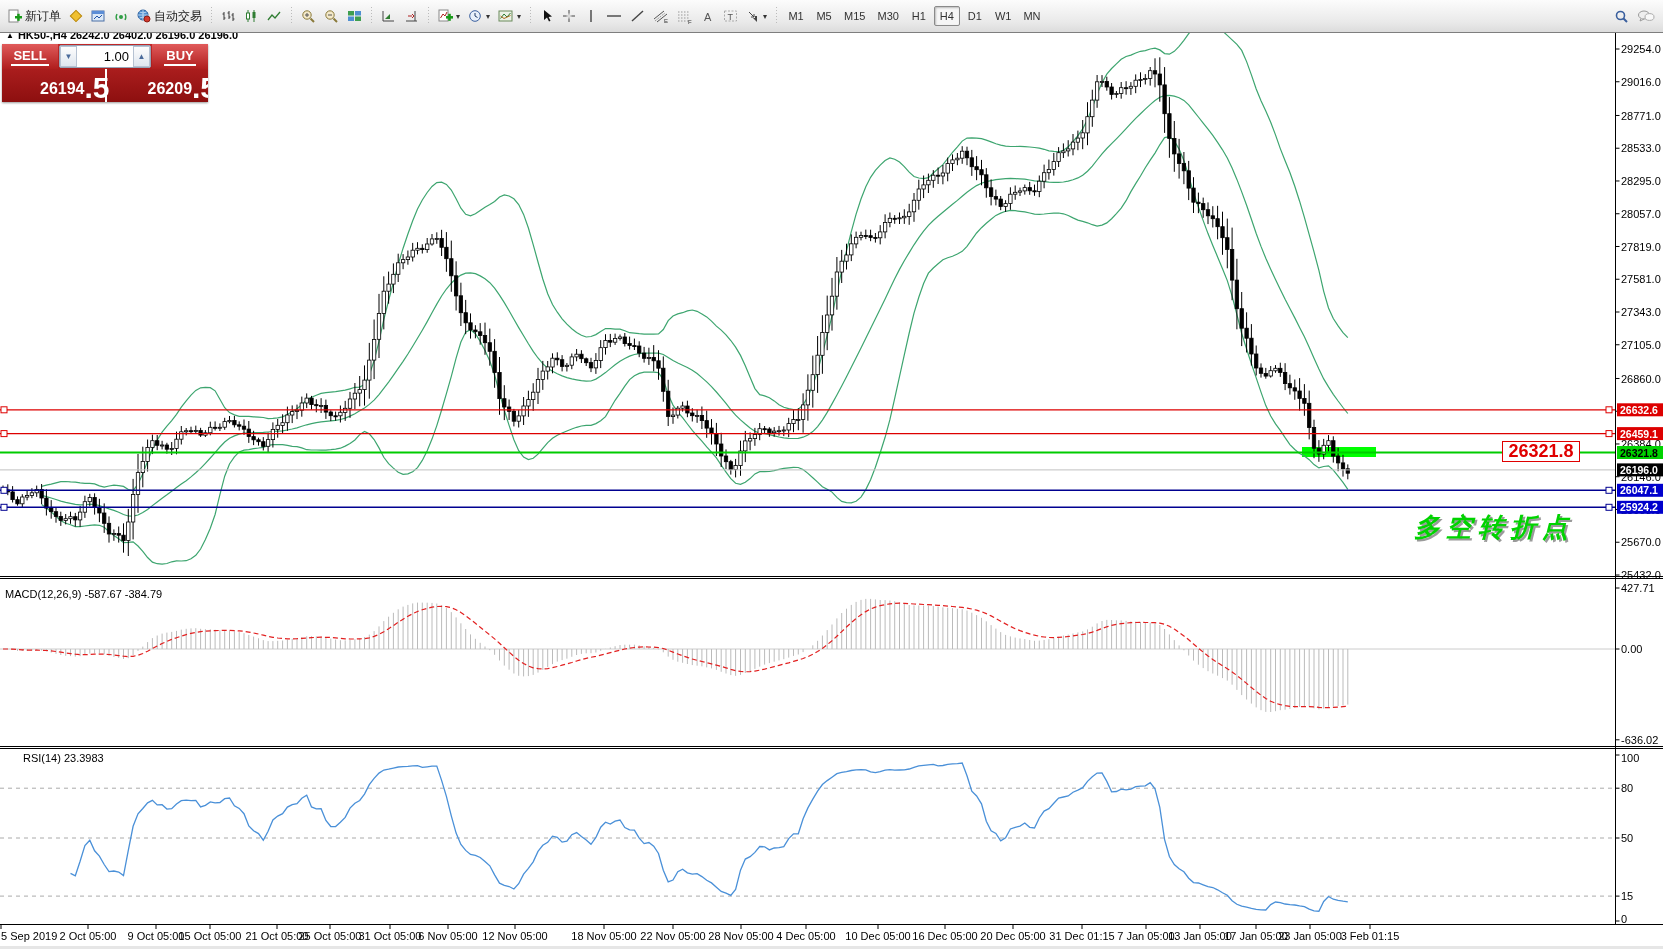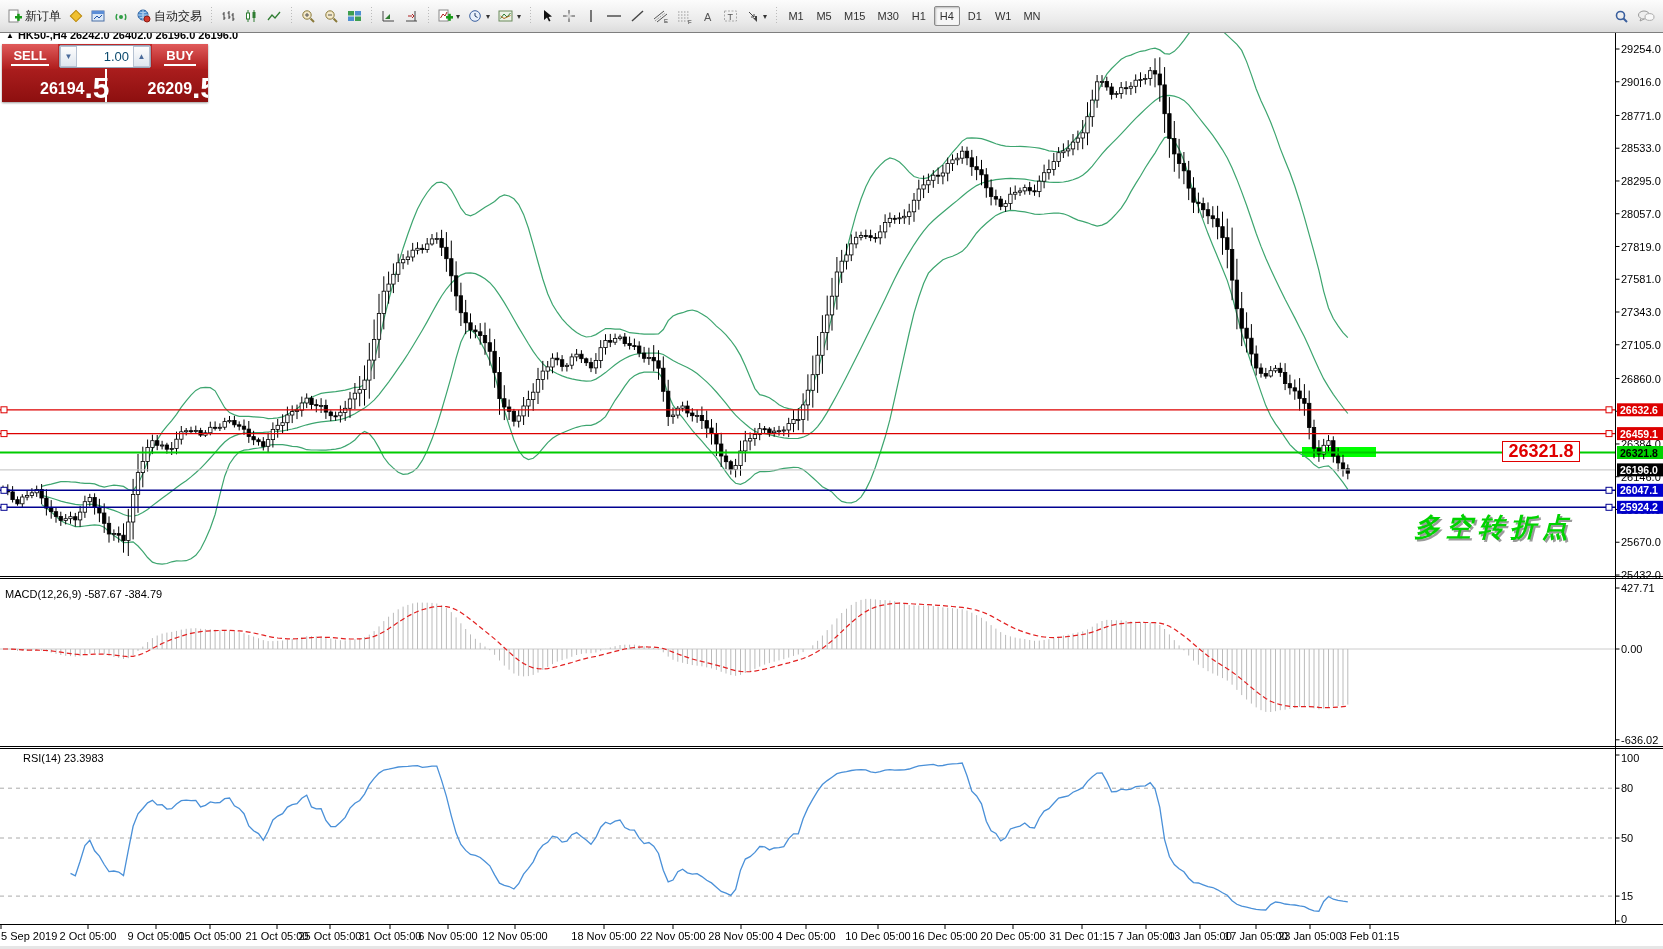--- a/index.html
+++ b/index.html
@@ -31,21 +31,21 @@
     border-radius:0; overflow:hidden; background:linear-gradient(#c02828,#8d0f0f);
     box-shadow:0 1px 2px rgba(0,0,0,.4); }
   .tp-top { display:flex; height:25px; }
   .sell-btn,.buy-btn { flex:0 0 56px; display:flex; align-items:center; justify-content:center;
     color:#fff; font-size:13px; font-weight:bold; background:linear-gradient(#e05b5b,#b01d1d); }
   .sell-btn span,.buy-btn span { border-bottom:2px solid #fff; padding:0 2px 1px; }
   .stepper { flex:1; display:flex; background:#fff; border:1px solid #96a5b8; border-radius:2px; margin:1px; }
   .step-btn { width:17px; display:flex; align-items:center; justify-content:center; font-size:8px;
     color:#4a6a9a; background:linear-gradient(#fdfdfd,#dfe6ef); border:1px solid #b6c2d2; }
   .vol { flex:1; display:flex; align-items:center; justify-content:flex-end; padding-right:4px;
-    font-size:13px; color:#0c4a6e; }
+    font-size:13px; color:#000000; }
   .tp-bottom { display:flex; height:33px; position:relative; }
   .tp-div { position:absolute; left:50%; top:0; width:2px; height:100%; background:#fff; }
   .px { flex:1; display:flex; align-items:flex-end; justify-content:center; color:#fff; padding-bottom:2px;margin-left:38px; }
   .px .main { font-size:16px; font-weight:bold; line-height:1; padding-bottom:3px; }
   .px .frac { font-size:30px; font-weight:bold; line-height:0.8; }
   .pane-label { position:absolute; z-index:5; font-size:11px; color:#000; }
   .price-callout { position:absolute; left:1502px; top:441px; width:78px; height:21px; z-index:6;
     background:#fff; border:1px solid #e00000; color:#e00000; font-size:18px; font-weight:bold;
     display:flex; align-items:center; justify-content:center; }
   .cn-note { position:absolute; left:1414px; top:510px; z-index:6; font-size:26px; font-weight:bold;

